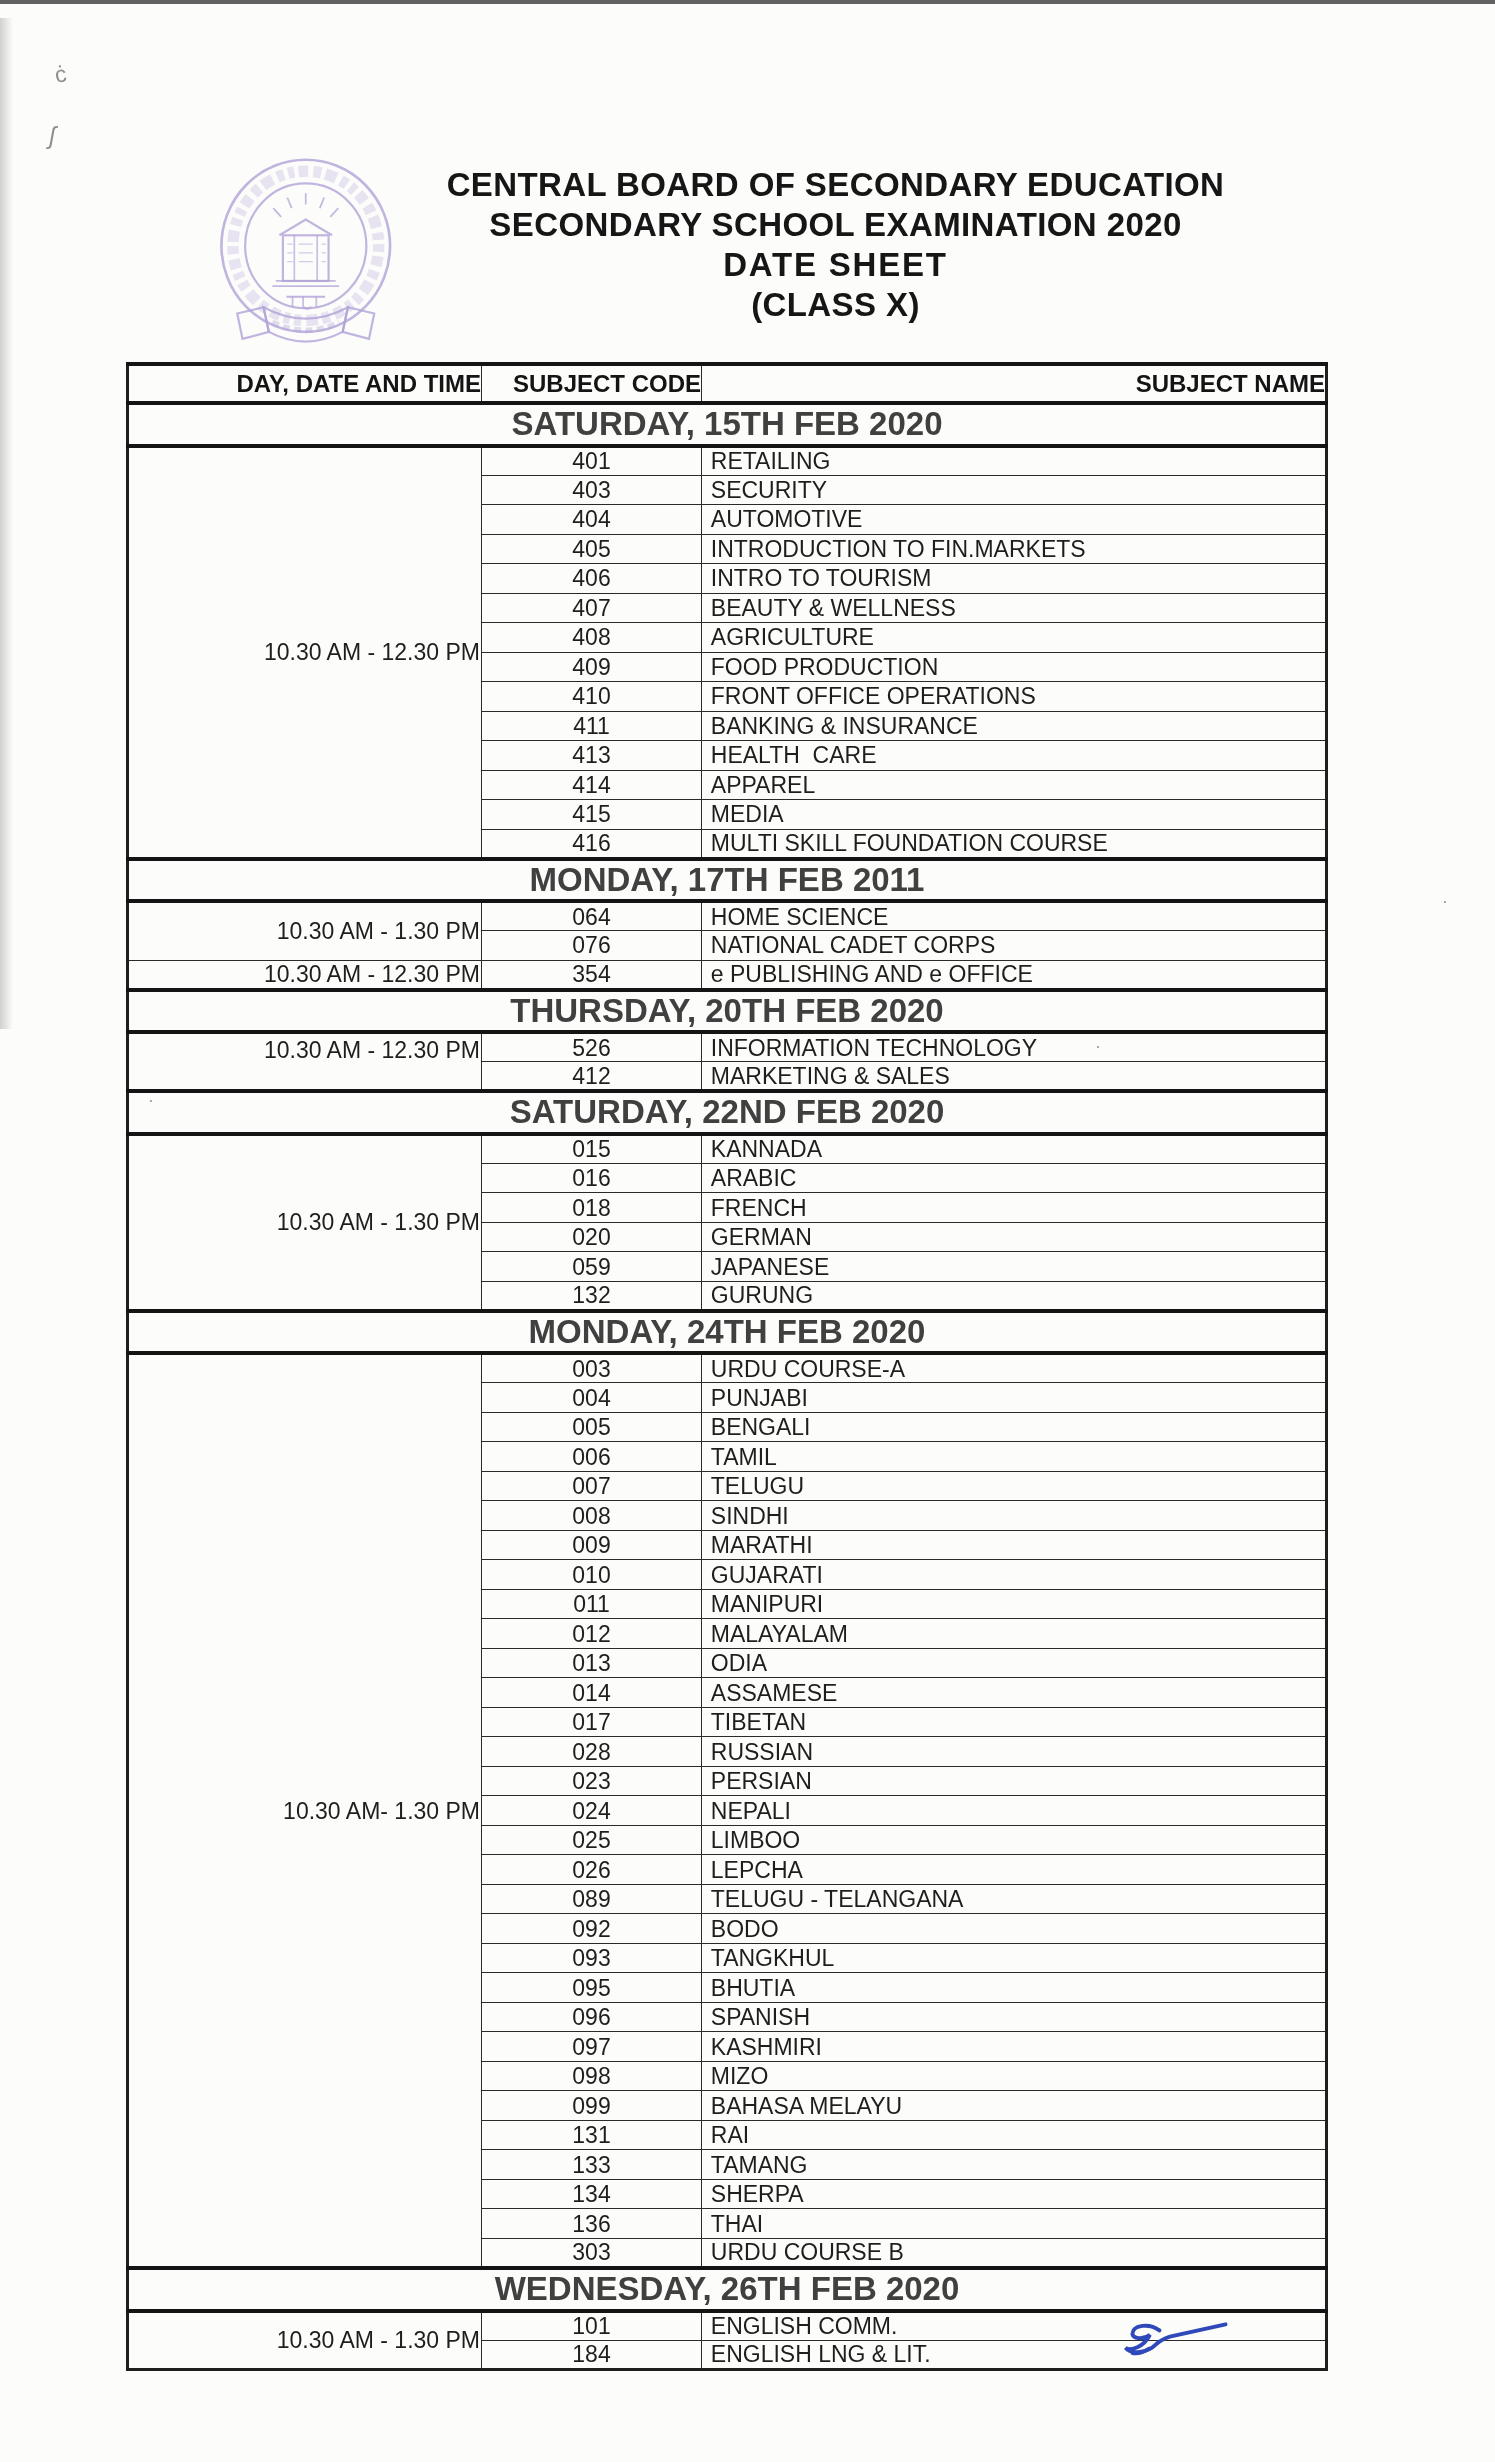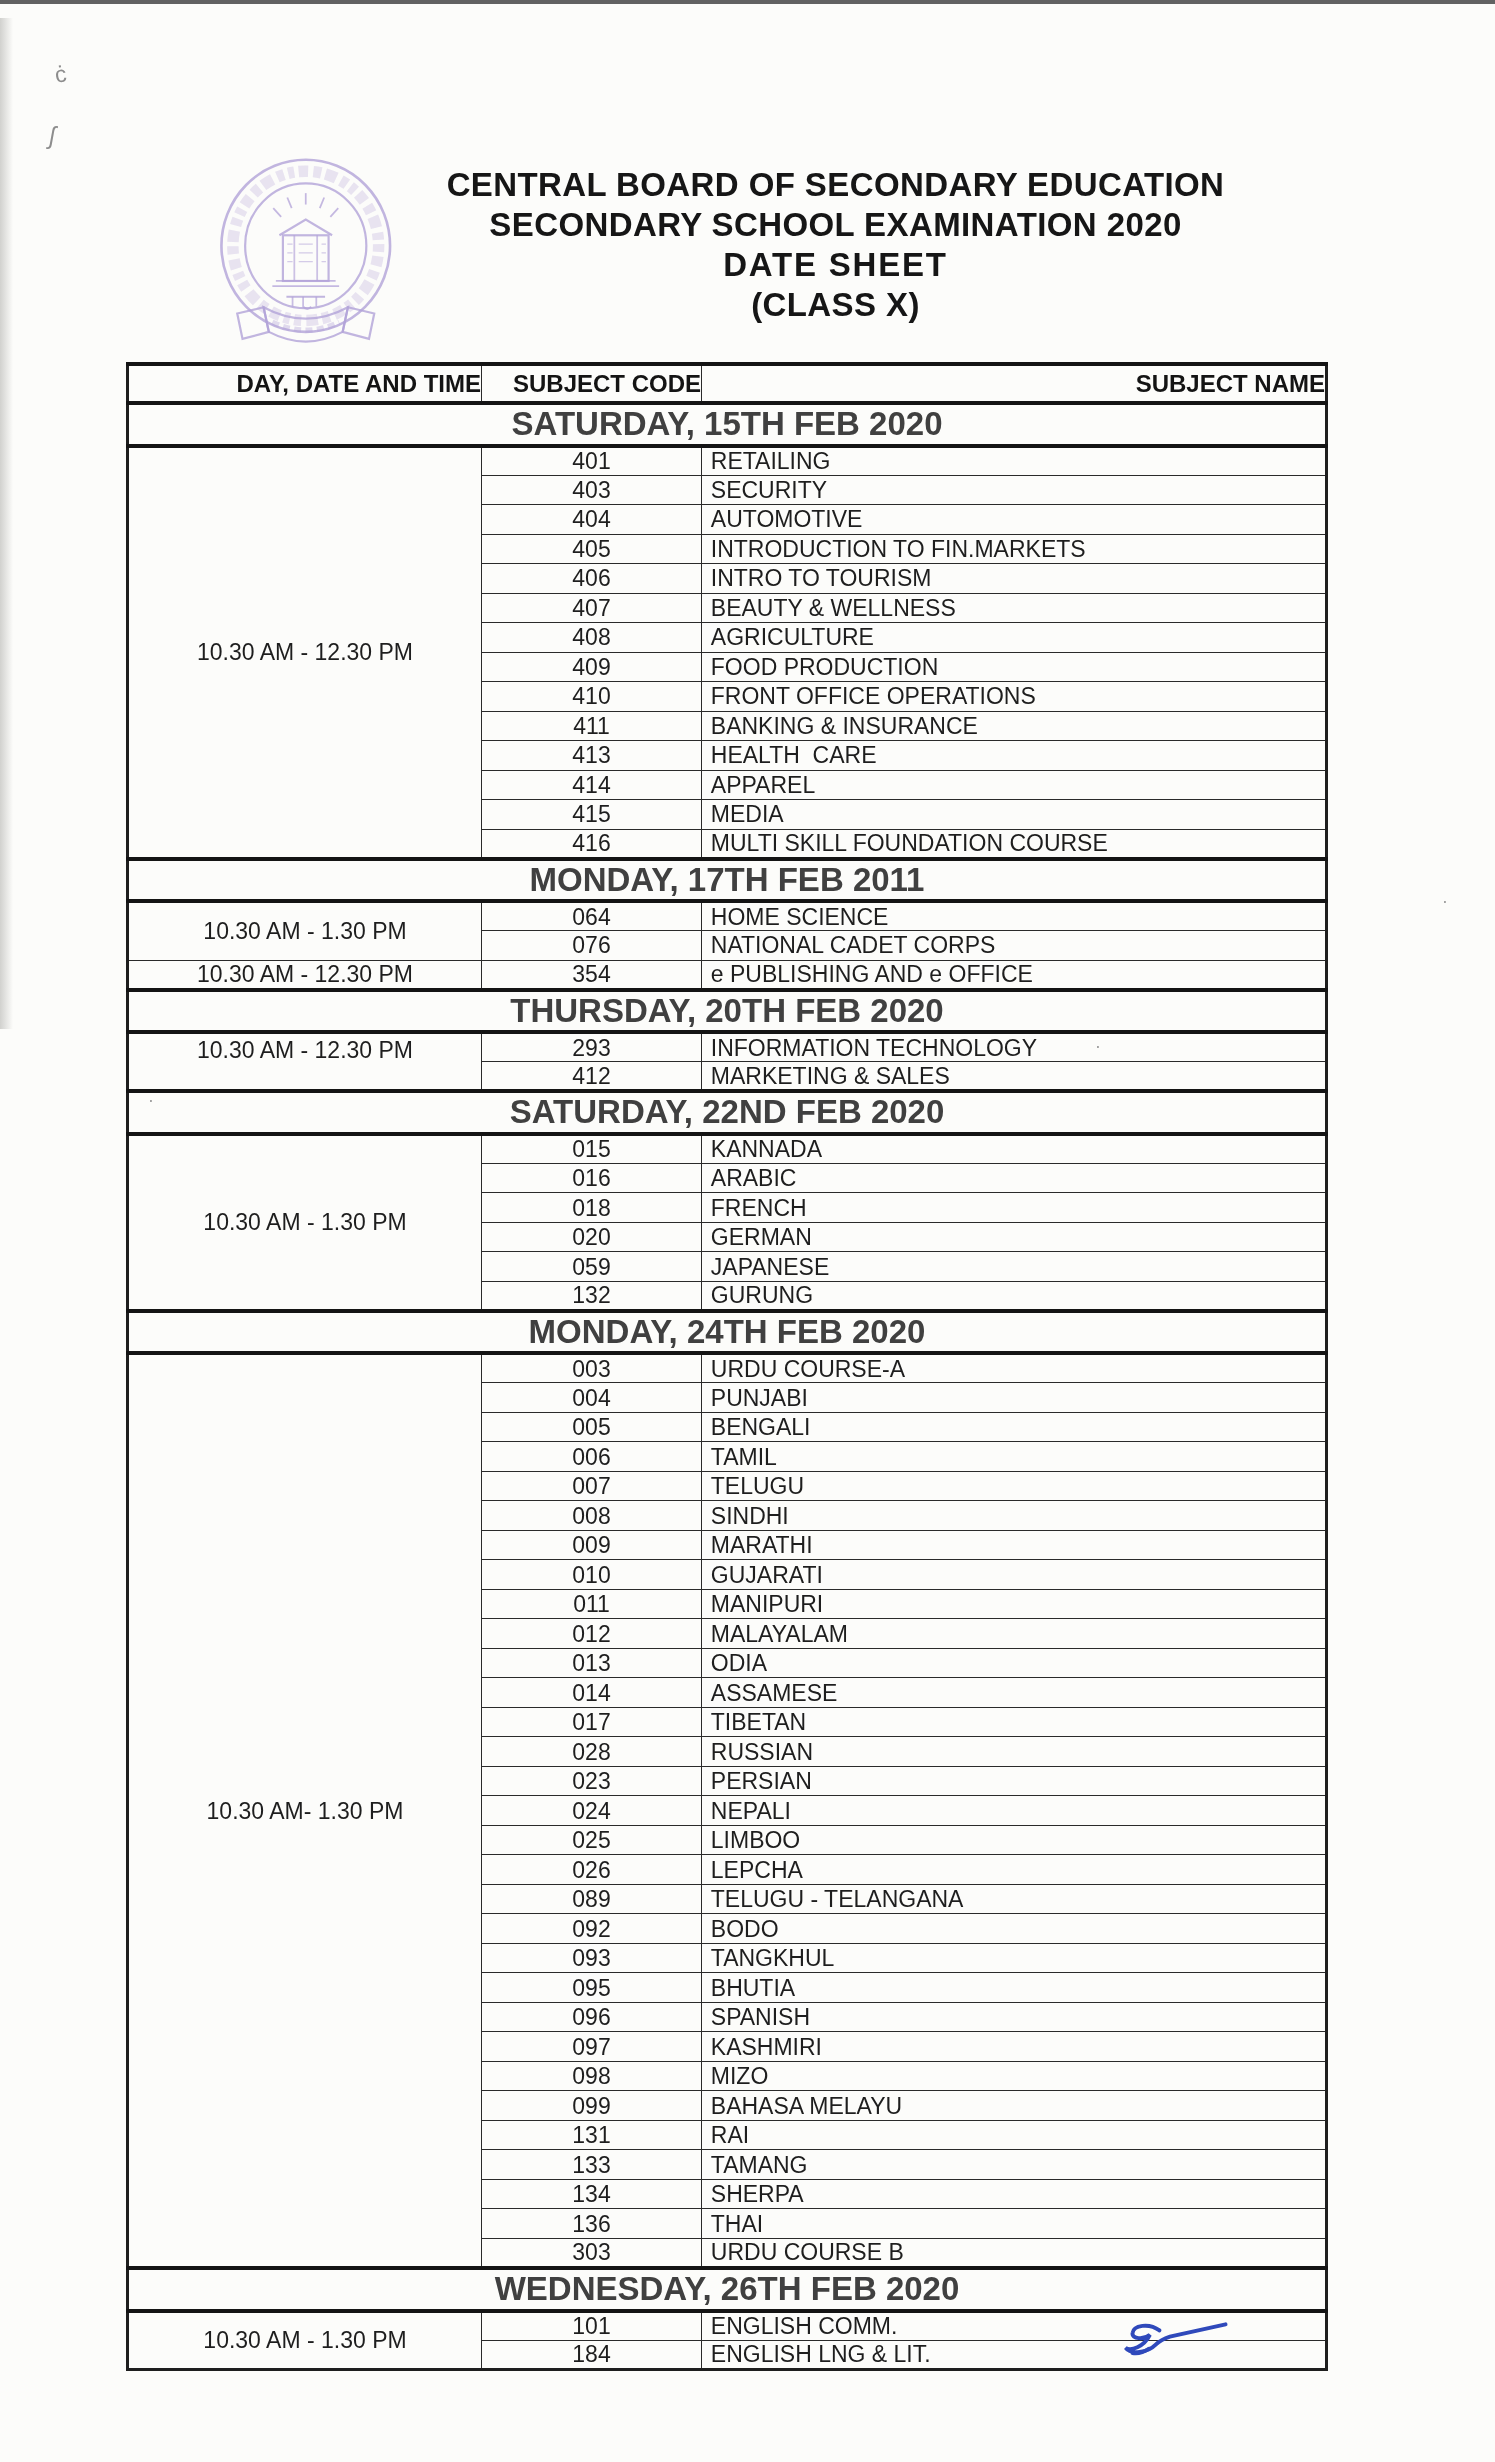--- a/index.html
+++ b/index.html
@@ -44,21 +44,21 @@
     border-top:4.4px solid #141414;border-bottom:4.4px solid #141414;
     padding:0;color:#141414;
   }
   .datesheet tr.band td{
     height:35px;font-size:33px;font-weight:bold;text-align:center;
     padding:1.8px 3.5px;
     border-top:4.4px solid #141414;border-bottom:4.4px solid #141414;
     color:#404040;
   }
   .datesheet tbody tr.subj{height:29.5px;}
-  .datesheet td.time{font-size:23px;text-align:center;vertical-align:middle;color:#1e1e1e;}
+  .datesheet td.time{font-size:23px;text-align:right;vertical-align:middle;color:#1e1e1e;}
   .datesheet td.time.top{vertical-align:top;padding-top:3.5px;}
   .datesheet td.code{font-size:23px;text-align:center;color:#1e1e1e;}
   .datesheet td.name{font-size:23px;text-align:left;padding:0 5.3px 0 8.8px;white-space:pre;color:#1e1e1e;}
 
   .signature{position:absolute;top:2320px;left:1119px;width:114px;height:40px;}
 </style>
 </head>
 <body>
 
 <div class="page">
@@ -195,21 +195,21 @@
         <tr class="subj">
           <td class="time" rowspan="1">10.30 AM - 12.30 PM</td>
           <td class="code">354</td>
           <td class="name">e PUBLISHING AND e OFFICE</td>
         </tr>
         <tr class="band">
           <td colspan="3">THURSDAY, 20TH FEB 2020</td>
         </tr>
         <tr class="subj">
           <td class="time top" rowspan="2">10.30 AM - 12.30 PM</td>
-          <td class="code">293</td>
+          <td class="code">526</td>
           <td class="name">INFORMATION TECHNOLOGY</td>
         </tr>
         <tr class="subj">
           <td class="code">412</td>
           <td class="name">MARKETING &amp; SALES</td>
         </tr>
         <tr class="band">
           <td colspan="3">SATURDAY, 22ND FEB 2020</td>
         </tr>
         <tr class="subj">

